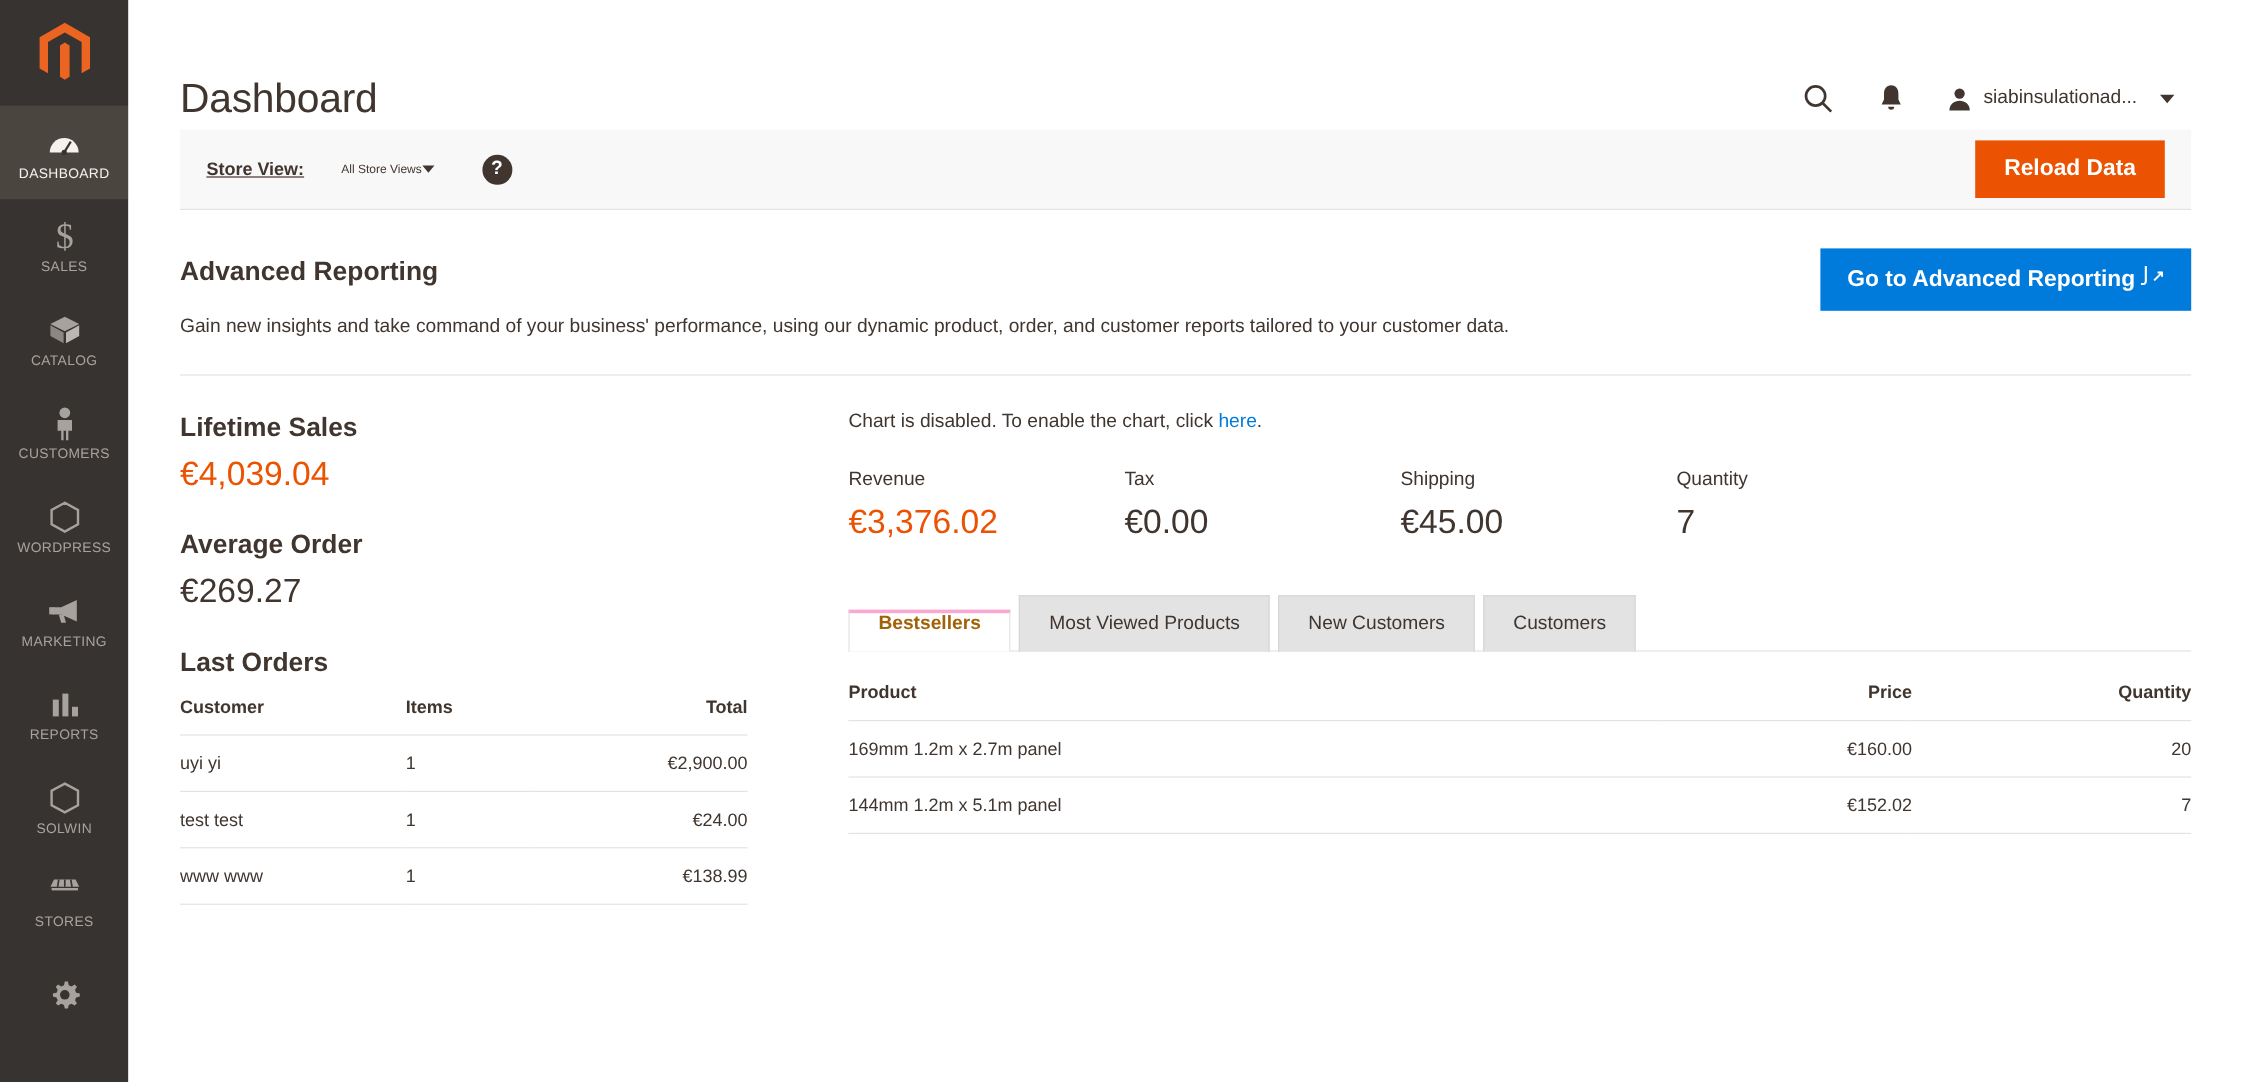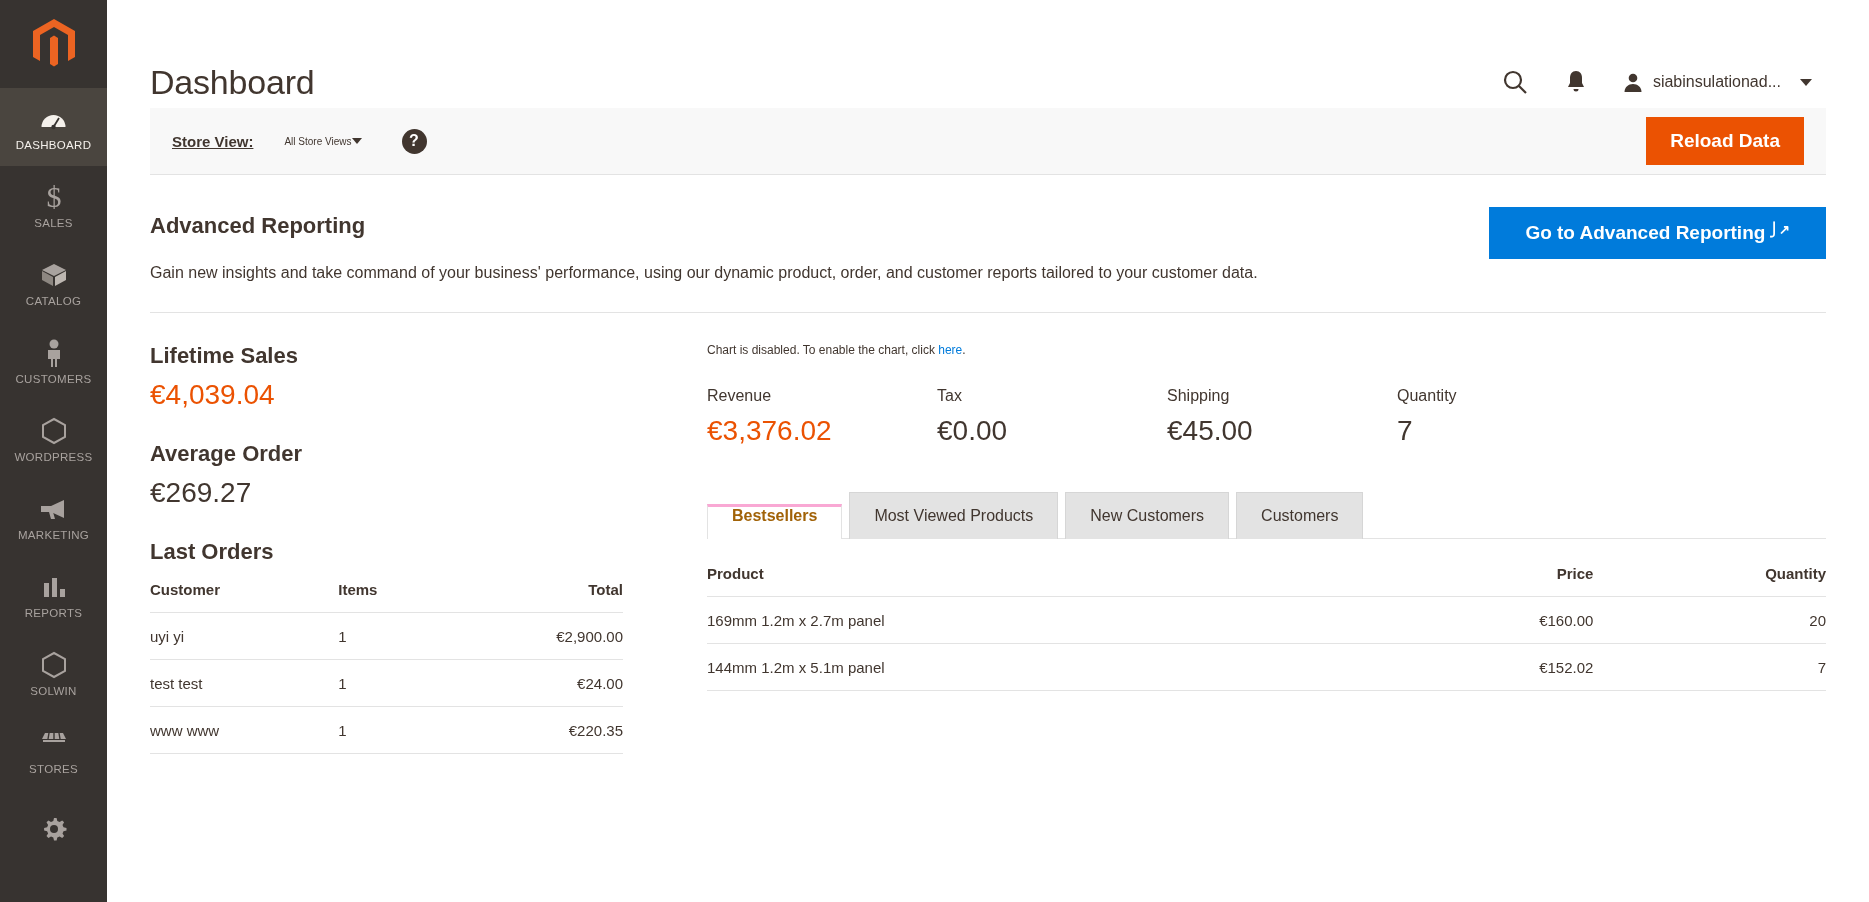--- a/index.html
+++ b/index.html
@@ -123,21 +123,21 @@
     margin: 0 43px; padding: 32px 0 28px 0;
     display: flex; align-items: flex-start; justify-content: space-between;
     border-bottom: 1px solid #e3e3e3;
   }
   .adv-left { padding-top: 6px; }
   .adv-title { font-size: 22px; font-weight: bold; color: #41362f; margin-bottom: 24px; }
   .adv-desc { font-size: 16px; color: #41362f; line-height: 1.3; }
   .btn-adv {
     background: #007bdb; color: #fff; border: none;
     font-size: 19px; font-weight: bold;
-    padding: 15px 36px; cursor: pointer; white-space: nowrap;
+    padding: 15px 22px; cursor: pointer; white-space: nowrap;
     display: flex; align-items: flex-start; gap: 4px;
     font-family: "Liberation Sans", sans-serif;
   }
   .ext-icon { font-size: 13px; line-height: 1; margin-top: 1px; }
 
   
   .content-cols { display: flex; margin: 0 43px; padding-top: 30px; gap: 0; }
   .col-left { width: 533px; padding-right: 60px; }
   .col-right { flex: 1; padding-left: 24px; }
 
@@ -155,21 +155,21 @@
     border-bottom: 1px solid #e3e3e3;
   }
   table.data td {
     font-size: 15px; color: #41362f;
     padding: 15px 0 14px 0;
     border-bottom: 1px solid #e3e3e3;
   }
   table.data th.num, table.data td.num { text-align: right; }
   table.data th.mid, table.data td.mid { text-align: left; }
 
-  .chart-msg { font-size: 12px; color: #41362f; margin-bottom: 30px; }
+  .chart-msg { font-size: 16px; color: #41362f; margin-bottom: 30px; }
   .chart-msg a { color: #007bdb; text-decoration: none; cursor: pointer; }
 
   .stats-row { display: flex; margin-bottom: 44px; }
   .stat-cell { width: 230px; }
   .stat-cell-label { font-size: 16px; color: #41362f; margin-bottom: 10px; }
   .stat-cell-value { font-size: 28px; color: #41362f; }
   .stat-cell-value.orange { color: #eb5202; }
 
   .tabs { display: flex; align-items: flex-end; gap: 7px; border-bottom: 1px solid #e3e3e3; }
   .tab {
@@ -382,21 +382,21 @@
               <td class="num">€2,900.00</td>
             </tr>
             <tr>
               <td>test test</td>
               <td class="mid">1</td>
               <td class="num">€24.00</td>
             </tr>
             <tr>
               <td>www www</td>
               <td class="mid">1</td>
-              <td class="num">€220.35</td>
+              <td class="num">€138.99</td>
             </tr>
           </tbody>
         </table>
       </div>
 
       <div class="col-right">
         <div class="chart-msg">
           <span>Chart is disabled. To enable the chart, click </span><a>here</a><span>.</span>
         </div>
 

